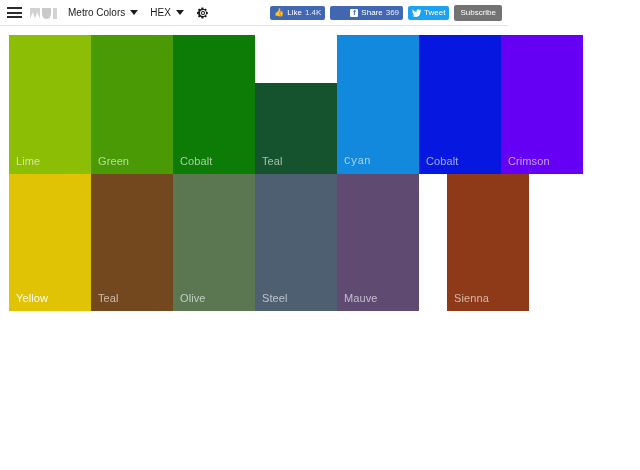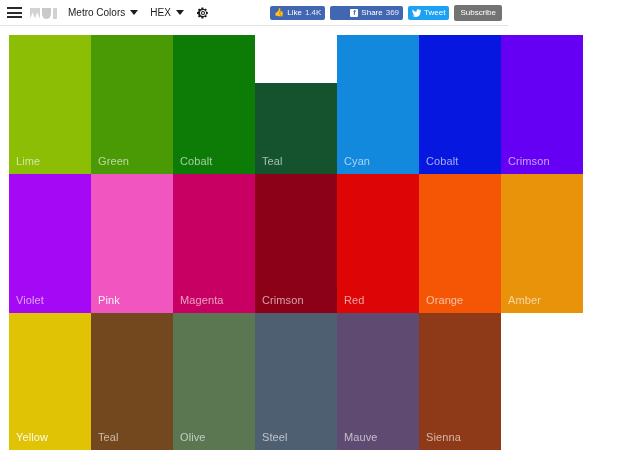--- a/index.html
+++ b/index.html
@@ -193,66 +193,43 @@
       </div>
       <div class="swatch" style="background: rgb(74, 154, 6);">
         <span class="sname">Green</span>
       </div>
       <div class="swatch" style="background: rgb(13, 124, 7);">
         <span class="sname">Cobalt</span>
       </div>
       <div class="swatch" style="background: #14532d; margin-top: 48px;">
         <span class="sname">Teal</span>
       </div>
-      <div class="swatch" style="background: rgb(19, 137, 222);">
+      <div class="swatch" style="background: rgb(19, 137, 222); font-family: Liberation Mono, monospace;">
         <span class="sname">Cyan</span>
       </div>
       <div class="swatch" style="background: rgb(6, 24, 224);">
         <span class="sname">Cobalt</span>
       </div>
       <div class="swatch" style="background: rgb(102, 0, 245);">
         <span class="sname">Crimson</span>
-      </div>
-    </div>
-  <div class="prow r2" id="row1">
-      <div class="swatch" style="background: rgb(165, 8, 245);">
-        <span class="sname">Violet</span>
-      </div>
-      <div class="swatch light-label" style="background: rgb(240, 85, 192);">
-        <span class="sname">Pink</span>
-      </div>
-      <div class="swatch" style="background: rgb(200, 0, 99);">
-        <span class="sname">Magenta</span>
-      </div>
-      <div class="swatch" style="background: rgb(140, 0, 24);">
-        <span class="sname">Crimson</span>
-      </div>
-      <div class="swatch" style="background: rgb(221, 5, 5);">
-        <span class="sname">Red</span>
-      </div>
-      <div class="swatch" style="background: rgb(245, 86, 5);">
-        <span class="sname">Orange</span>
-      </div>
-      <div class="swatch" style="background: rgb(232, 147, 10);">
-        <span class="sname">Amber</span>
       </div>
     </div>
   <div class="prow r3" id="row2">
       <div class="swatch light-label" style="background: rgb(223, 195, 4);">
         <span class="sname">Yellow</span>
       </div>
       <div class="swatch" style="background: rgb(116, 72, 31);">
         <span class="sname">Teal</span>
       </div>
       <div class="swatch" style="background: rgb(90, 119, 82);">
         <span class="sname">Olive</span>
       </div>
       <div class="swatch" style="background: rgb(79, 95, 114);">
         <span class="sname">Steel</span>
       </div>
       <div class="swatch" style="background: rgb(95, 75, 114);">
         <span class="sname">Mauve</span>
       </div>
-      <div class="swatch" style="background: rgb(142, 58, 25);">
+      <div class="swatch" style="background: rgb(142, 58, 25); margin-left: 28px;">
         <span class="sname">Sienna</span>
       </div>
     </div>
 </div>
 
 </body></html>

